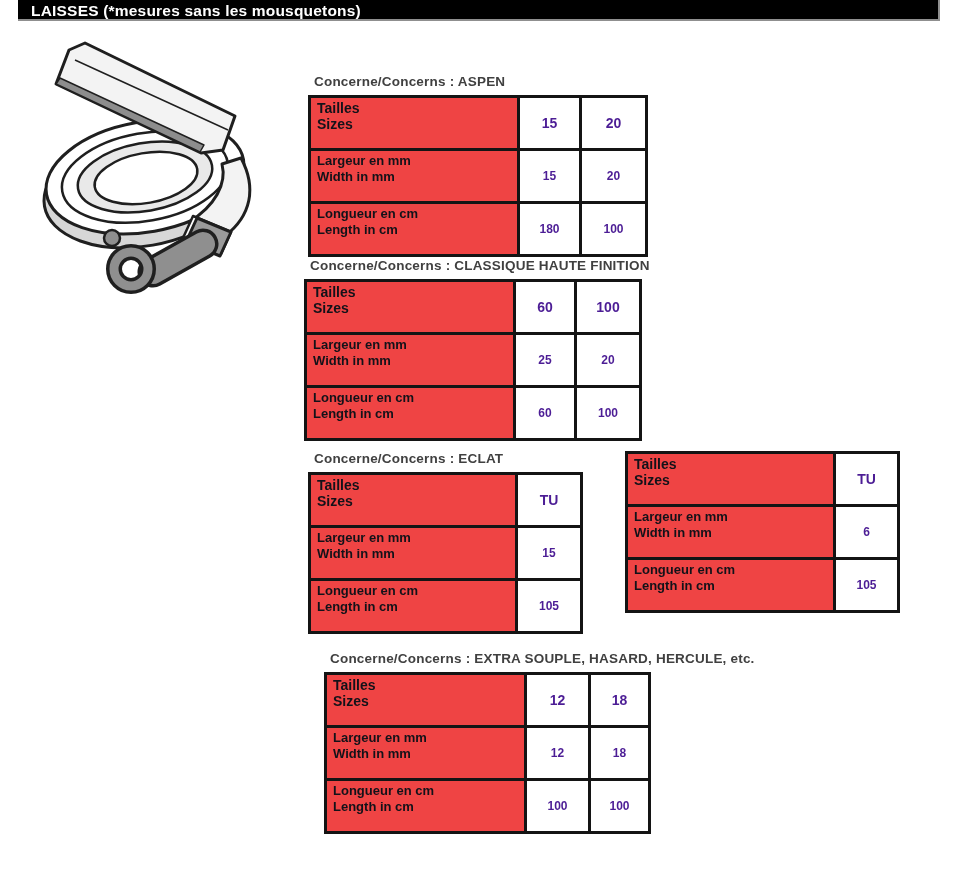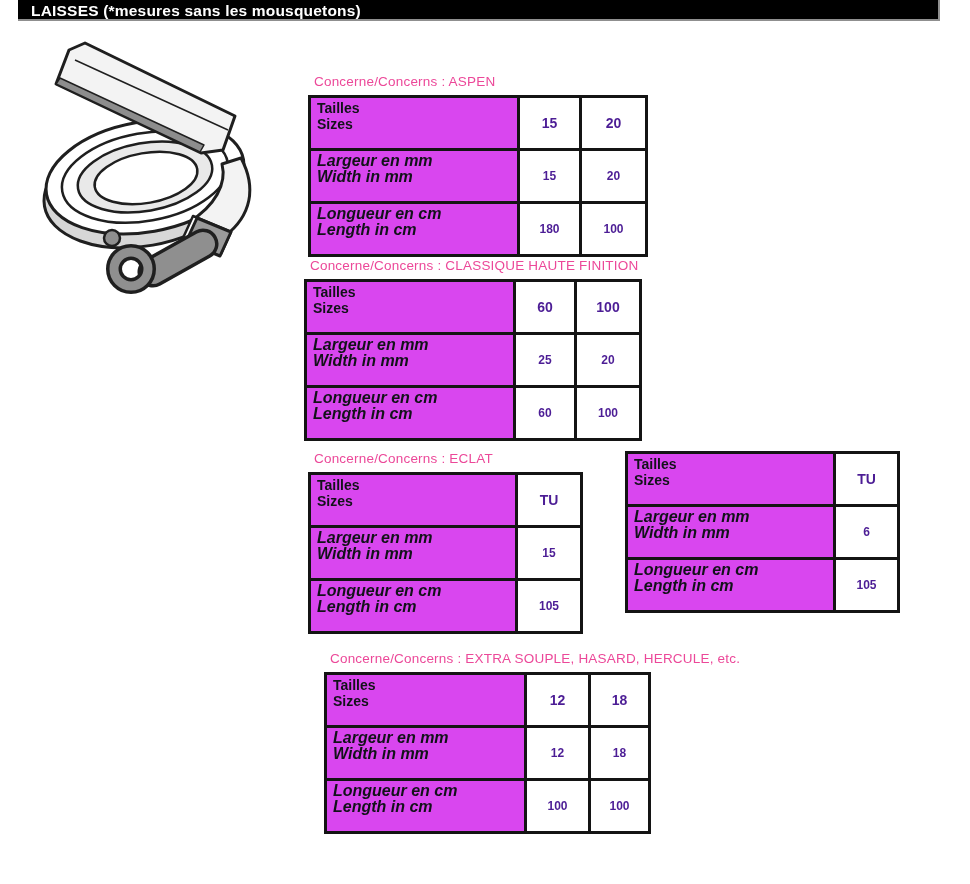--- a/index.html
+++ b/index.html
@@ -10,30 +10,30 @@
   .titlebar {
     position:absolute; left:18px; top:0; width:922px; height:21px;
     background:#000000; color:#ffffff; font-weight:bold; font-size:15.5px;
     line-height:21px; padding-left:13px; box-sizing:border-box;
     border-right:2px solid #8f8f8f; border-bottom:2px solid #8f8f8f;
     letter-spacing:0.2px; white-space:nowrap;
   }
   .figure { position:absolute; left:25px; top:40px; width:250px; height:270px; }
   .tblock { position:absolute; }
   .tcaption {
-    font-weight:normal; font-size:13.5px; color:#ec4899;
+    font-weight:bold; font-size:13.5px; color:#404040;
     margin:0 0 6px 6px; letter-spacing:0.2px; white-space:nowrap;
   }
   table.spec { border-collapse:collapse; table-layout:fixed; border:3px solid #141414; }
   table.spec td { border:3px solid #141414; box-sizing:border-box; overflow:hidden; }
   table.spec tr { height:45px; }
   table.spec.compact tr { height:43px; }
-  td.lbl { background:#d946ef; padding:2px 4px 16px 6px; vertical-align:middle; }
+  td.lbl { background:#ef4444; padding:2px 4px 16px 6px; vertical-align:middle; }
   td.lbl div { font-weight:bold; font-size:14px; line-height:16px; color:#121219; white-space:nowrap; }
-  tr.ital td.lbl div { font-style:italic; font-size:16px; line-height:16px; }
+  tr.ital td.lbl div { font-size:13px; line-height:16px; }
   td.val {
     background:#ffffff; text-align:center; vertical-align:middle;
     font-weight:bold; font-size:12px; color:#4c1d95;
   }
   td.val.big { font-size:14px; }
 </style>
 </head>
 <body>
 
 <div class="page">

